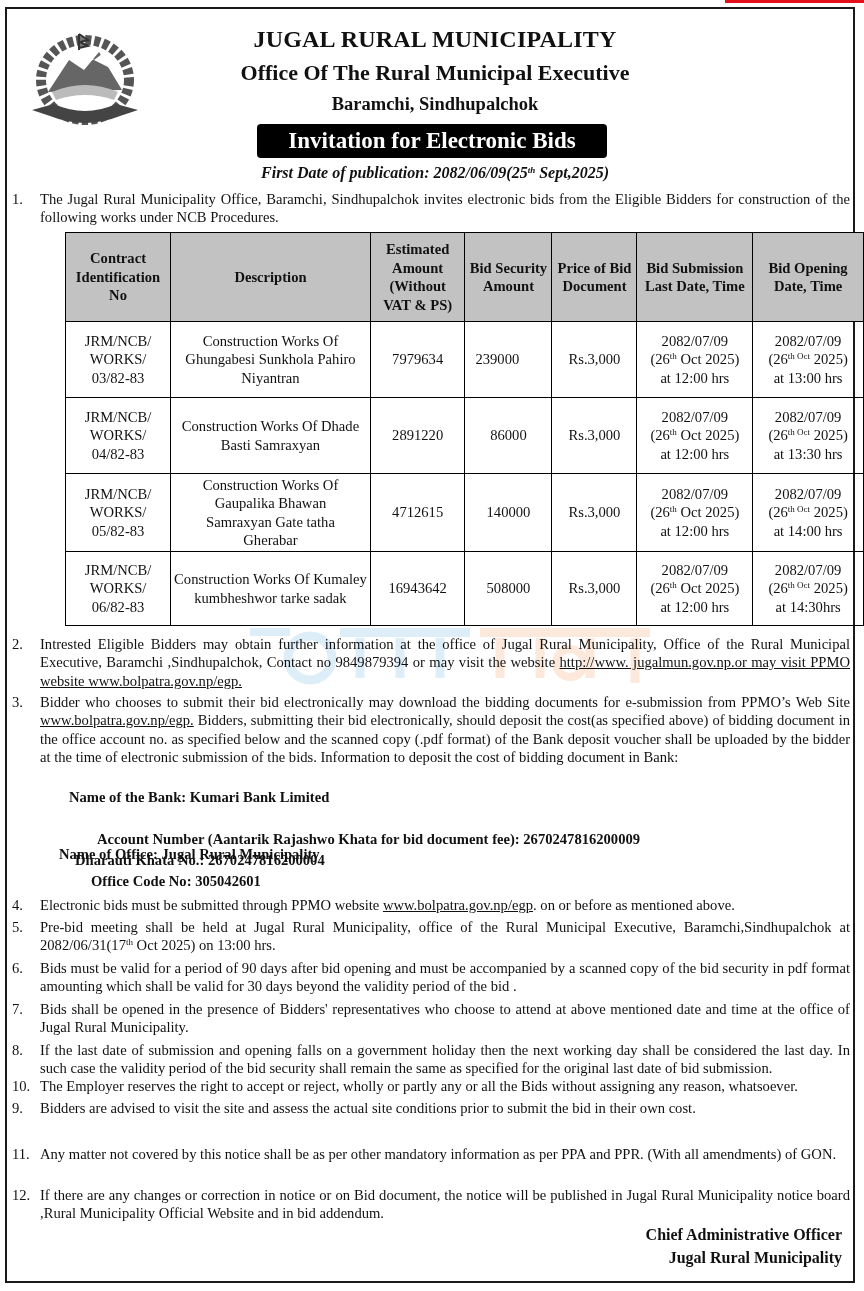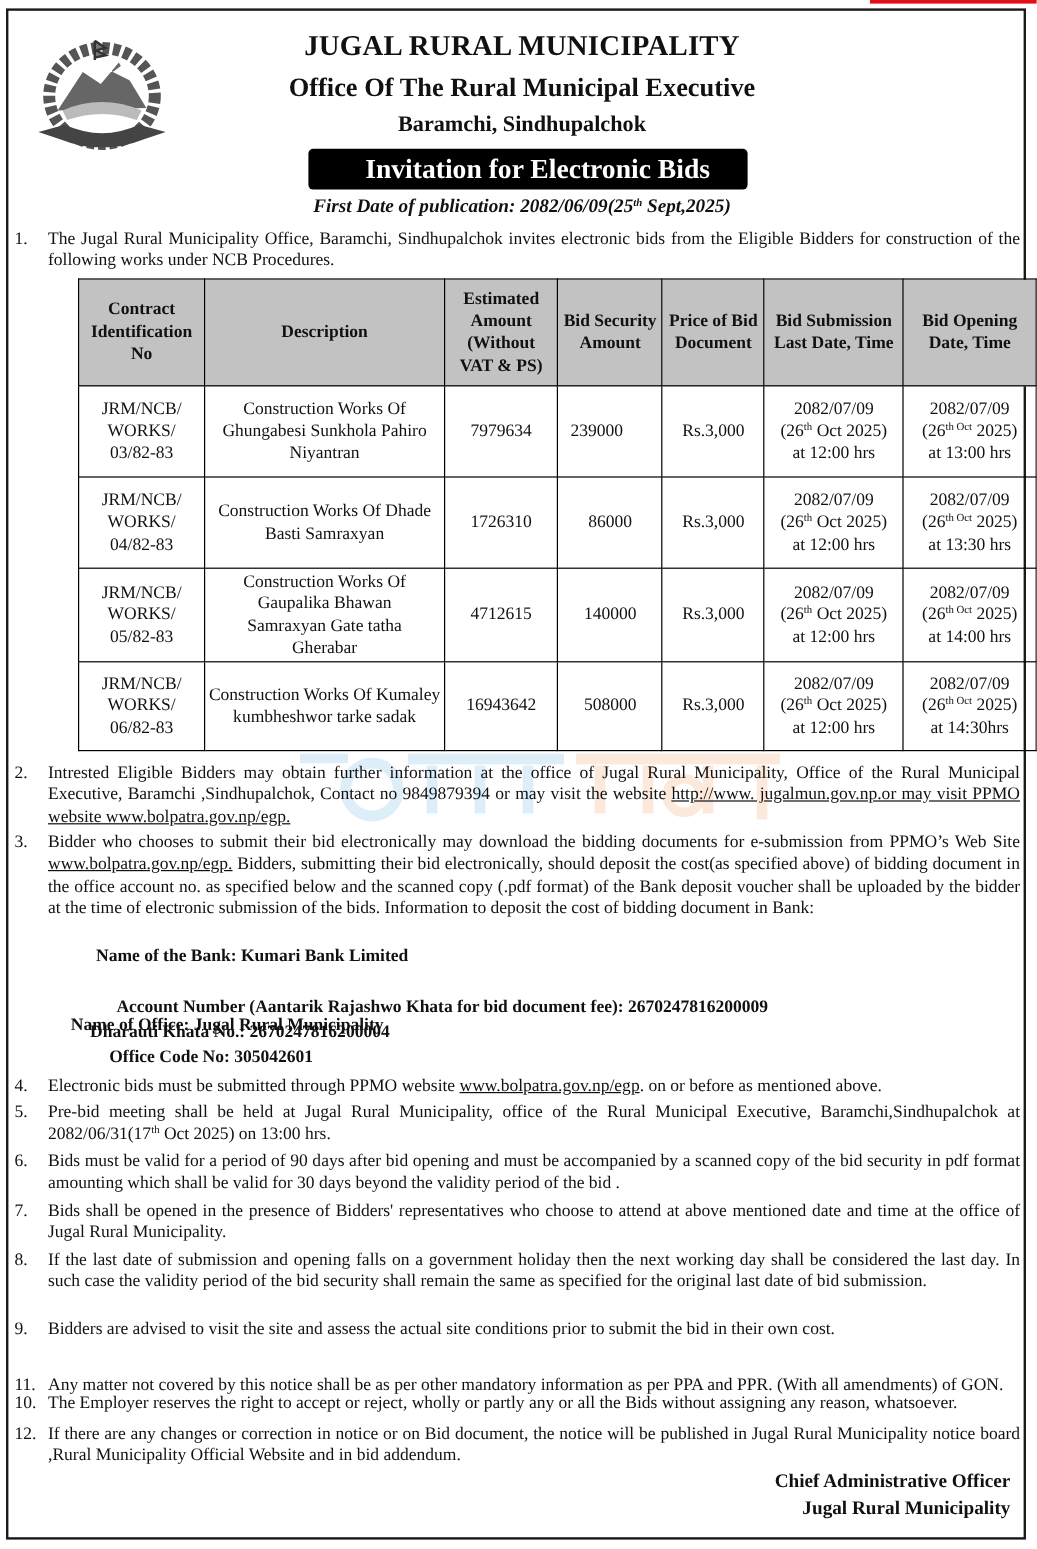--- a/index.html
+++ b/index.html
@@ -10,21 +10,21 @@
            border: 2px solid #1a1a1a; box-sizing: border-box; }
   .watermark { position: absolute; left: 240px; top: 608px; width: 420px; height: 90px;
                pointer-events: none; opacity: 0.18; }
   .logo { position: absolute; left: 24px; top: 30px; width: 122px; height: 96px; }
   .hdr { position: absolute; left: 160px; width: 550px; text-align: center; font-weight: bold; }
   .h1 { top: 26px; font-size: 24px; letter-spacing: 0.2px; }
   .h2 { top: 60px; font-size: 22px; }
   .h3 { top: 94px; font-size: 18.5px; }
   .banner { position: absolute; left: 257px; top: 124px; width: 350px; height: 34px;
             background: #000; color: #fff; border-radius: 4px; font-weight: bold;
-            font-size: 23px; text-align: center; line-height: 34px; padding-left: 16px; }
+            font-size: 23px; text-align: center; line-height: 34px; }
   .pubdate { position: absolute; left: 160px; width: 550px; top: 164px; text-align: center;
              font-style: italic; font-weight: bold; font-size: 16px; }
   .para { position: absolute; left: 12px; width: 838px; font-size: 14.6px; line-height: 18.3px;
           text-align: justify; }
   .para .num { position: absolute; left: 0; top: 0; width: 24px; }
   .para .txt { margin-left: 28px; display: block; }
   u { text-decoration: underline; }
   sup { font-size: 9px; line-height: 0; vertical-align: 5px; }
   table.bids { position: absolute; left: 19px; top: 232px; border-collapse: collapse;
                font-size: 14.6px; line-height: 18.5px; margin-left: 46px; }
@@ -97,21 +97,21 @@
       <td>Construction Works Of Ghungabesi Sunkhola Pahiro Niyantran</td>
       <td>7979634</td>
       <td style="text-align:left;padding-left:10px">239000</td>
       <td>Rs.3,000</td>
       <td><span>2082/07/09</span><br><span>(26</span><sup>th</sup><span> Oct 2025)</span><br><span>at 12:00 hrs</span></td>
       <td><span>2082/07/09</span><br><span>(26</span><sup>th Oct</sup><span> 2025)</span><br><span>at 13:00 hrs</span></td>
     </tr>
     <tr style="height:76px">
       <td><span>JRM/NCB/</span><br><span>WORKS/</span><br><span>04/82-83</span></td>
       <td>Construction Works Of Dhade Basti Samraxyan</td>
-      <td>1726310</td>
+      <td>2891220</td>
       <td>86000</td>
       <td>Rs.3,000</td>
       <td><span>2082/07/09</span><br><span>(26</span><sup>th</sup><span> Oct 2025)</span><br><span>at 12:00 hrs</span></td>
       <td><span>2082/07/09</span><br><span>(26</span><sup>th Oct</sup><span> 2025)</span><br><span>at 13:30 hrs</span></td>
     </tr>
     <tr style="height:78px">
       <td><span>JRM/NCB/</span><br><span>WORKS/</span><br><span>05/82-83</span></td>
       <td style="padding:0 22px">Construction Works Of Gaupalika Bhawan Samraxyan Gate tatha Gherabar</td>
       <td>4712615</td>
       <td>140000</td>
@@ -134,21 +134,21 @@
 <div class="para" style="top:635px;">
   <span class="num">2.</span>
   <span class="txt"><span>Intrested Eligible Bidders may obtain further information at the office of Jugal Rural Municipality, Office of the Rural Municipal Executive, Baramchi ,Sindhupalchok, Contact no 9849879394 or may visit the website </span><u>http://www. jugalmun.gov.np.or may visit PPMO website www.bolpatra.gov.np/egp.</u></span>
 </div>
 
 <div class="para" style="top:693px;">
   <span class="num">3.</span>
   <span class="txt"><span>Bidder who chooses to submit their bid electronically may download the bidding documents for e-submission from PPMO’s Web Site </span><u>www.bolpatra.gov.np/egp.</u><span> Bidders, submitting their bid electronically, should deposit the cost(as specified above) of bidding document in the office account no. as specified below and the scanned copy (.pdf format) of the Bank deposit voucher shall be uploaded by the bidder at the time of electronic submission of the bids. Information to deposit the cost of bidding document in Bank:</span></span>
 </div>
 
-<div class="bank" style="left:80px; top:789px;">Name of the Bank: Kumari Bank Limited</div>
+<div class="bank" style="left:69px; top:789px;">Name of the Bank: Kumari Bank Limited</div>
 <div class="bank" style="left:59px; top:810px;margin-top:36px;">Name of Office: Jugal Rural Municipality</div>
 <div class="bank" style="left:75px; top:831px;margin-left:22px;">Account Number (Aantarik Rajashwo Khata for bid document fee): 2670247816200009</div>
 <div class="bank" style="left:75px; top:852px;">Dharauti Khata No.: 2670247816200004</div>
 <div class="bank" style="left:75px; top:873px;margin-left:16px;">Office Code No: 305042601</div>
 
 <div class="para" style="top:896px;">
   <span class="num">4.</span>
   <span class="txt"><span>Electronic bids must be submitted through PPMO website </span><u>www.bolpatra.gov.np/egp</u><span>. on or before as mentioned above.</span></span>
 </div>
 
@@ -170,21 +170,21 @@
 <div class="para" style="top:1041px;">
   <span class="num">8.</span>
   <span class="txt">If the last date of submission and opening falls on a government holiday then the next working day shall be considered the  last day. In such case the validity period of the bid security shall remain the same as specified for the original last date of bid submission.</span>
 </div>
 
 <div class="para" style="top:1099px;">
   <span class="num">9.</span>
   <span class="txt">Bidders are advised to visit the site and assess the actual site conditions prior to submit the bid in their own cost.</span>
 </div>
 
-<div class="para" style="top:1160px;">
+<div class="para" style="top:1077px;">
   <span class="num">10.</span>
   <span class="txt">The Employer reserves the right to accept or reject, wholly or partly any or all the Bids without assigning any reason, whatsoever.</span>
 </div>
 
 <div class="para" style="top:1145px;">
   <span class="num">11.</span>
   <span class="txt">Any matter not covered by this notice shall be as per other mandatory information as per PPA and PPR. (With all amendments) of GON.</span>
 </div>
 
 <div class="para" style="top:1186px;">

